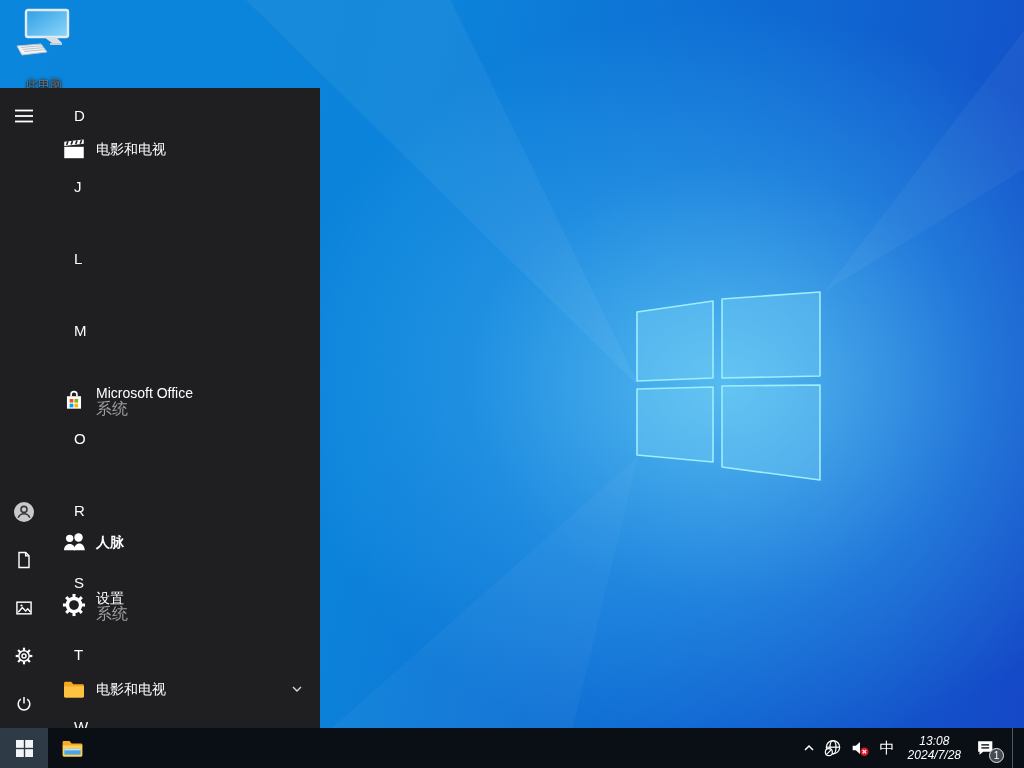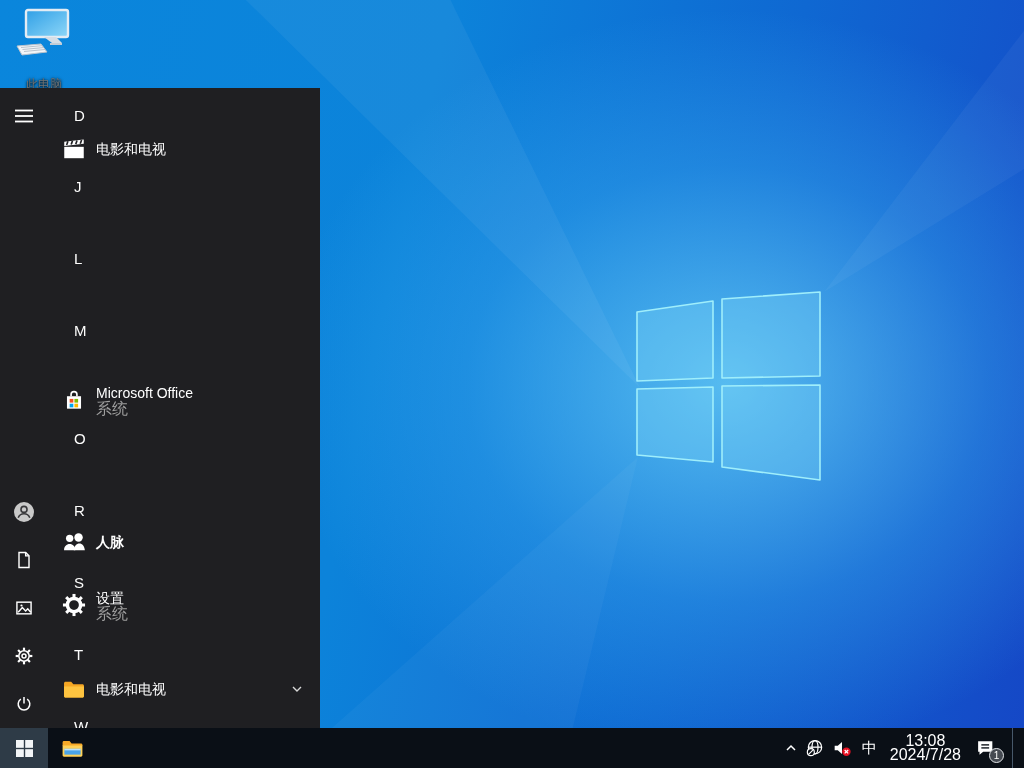--- a/index.html
+++ b/index.html
@@ -42,21 +42,21 @@
   .app-row2 .sub { position:absolute; left:48px; top:20px; line-height:14px; font-size:16px; color:#9e9e9e; }
   .chev { position:absolute; right:16px; top:9px; width:14px; height:14px; }
 
   
   .taskbar { position:absolute; left:0; bottom:0; width:1024px; height:40px; background:#0a0f16; display:flex; align-items:stretch; }
   .tb-btn { width:48px; display:flex; align-items:center; justify-content:center; cursor:pointer; }
   .tb-start { background:#2e3b47; }
   .tray { position:absolute; right:6px; top:0; height:40px; display:flex; align-items:center; }
   .tray-btn { height:40px; display:flex; align-items:center; justify-content:center; cursor:pointer; padding:0 3px; }
   .ime { font-size:15px; color:#fff; padding:0 6px; }
-  .clock { text-align:center; color:#fff; font-size:16px; line-height:14px; padding:0 7px; }
+  .clock { text-align:center; color:#fff; font-size:12px; line-height:14px; padding:0 7px;font-style:italic; }
   .action-wrap { position:relative; padding:0 10px 0 6px; }
   .badge { position:absolute; right:2px; bottom:5px; width:15px; height:15px; border-radius:50%;
            background:#454a52; border:1px solid #e3e6e9; color:#fff; font-size:10px; line-height:13px; text-align:center; }
   .tray-sep { width:1px; height:40px; background:#47586a; margin-left:6px; }
   .show-desktop { width:5px; height:40px; cursor:pointer; }
 
   svg { display:block; }
 </style>
 </head>
 <body>

